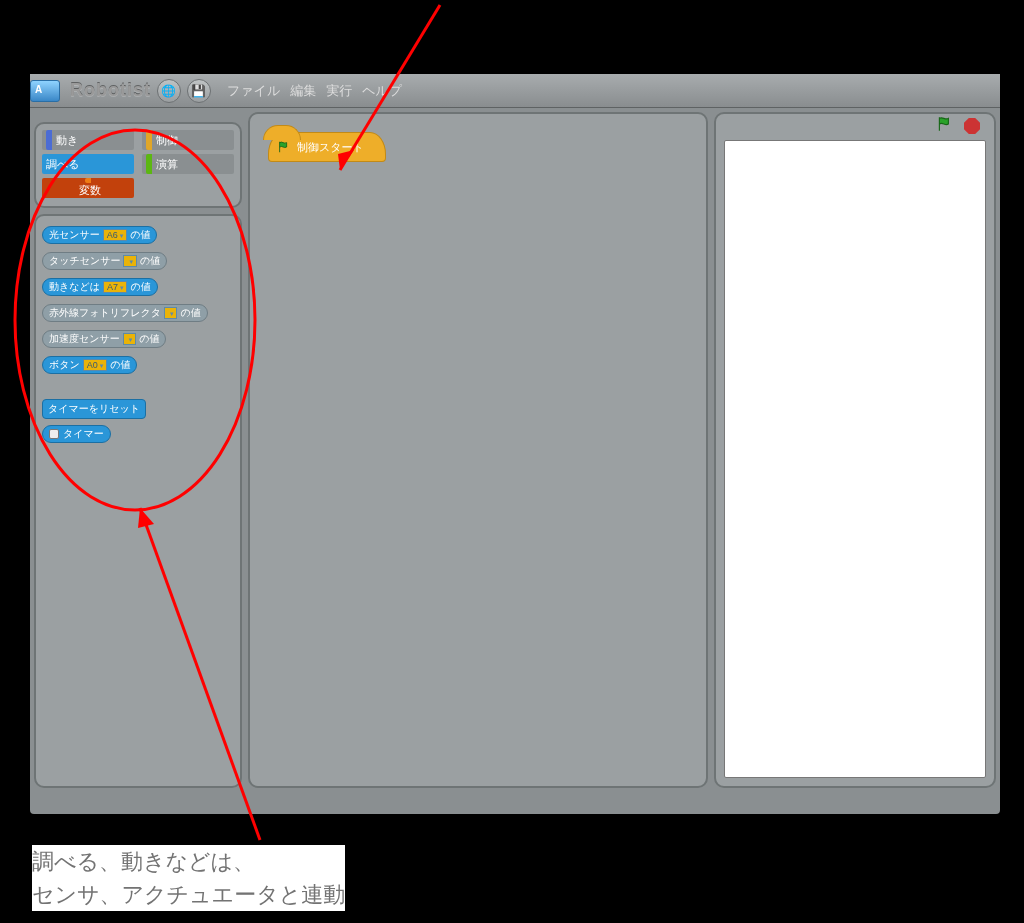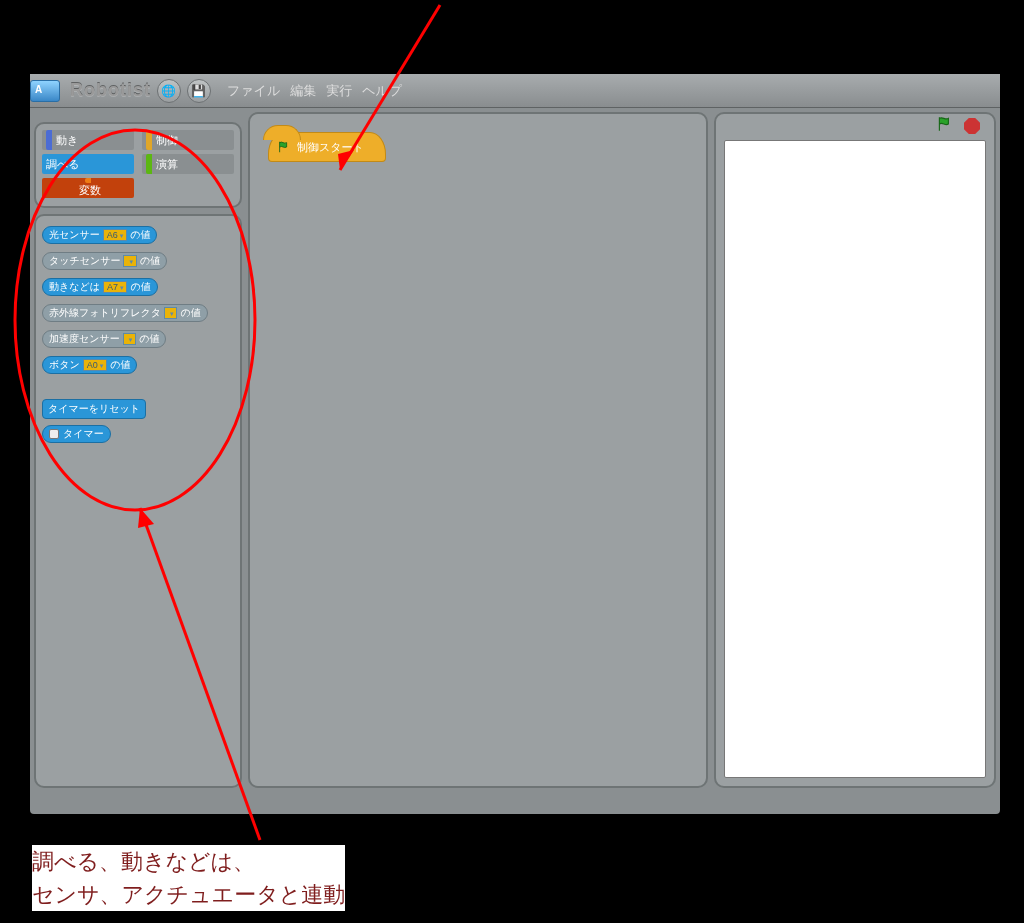--- a/index.html
+++ b/index.html
@@ -153,21 +153,21 @@
   .stage-panel { height: 100%; position: relative; }
   .stage-header{height:24px;display:flex;align-items:center;justify-content:flex-end;gap:10px;padding-right:14px;}
   .flagbtn{color:#2aa22a;}
   .stopbtn{width:16px;height:16px;background:#c33;border-radius:2px;clip-path:polygon(30% 0,70% 0,100% 30%,100% 70%,70% 100%,30% 100%,0 70%,0 30%);}
   .stage-canvas{position:absolute;top:26px;left:8px;right:8px;bottom:8px;background:#fff;border:1px solid #777;border-radius:2px;}
   
   .anno{position:absolute;pointer-events:none;}
   .anno svg{width:1024px;height:923px;}
   .anno-text{
     position:absolute;left:32px;top:845px;
-    font-size:22px;color:#7f1d1d;background:#fff;
+    font-size:22px;color:#737373;background:#fff;
     line-height:1.5;
     font-family: "Hiragino Mincho Pro","MS Mincho",serif;
   }
 </style>
 </head>
 <body>
 
 <div class="window">
 
   <div class="menubar">

